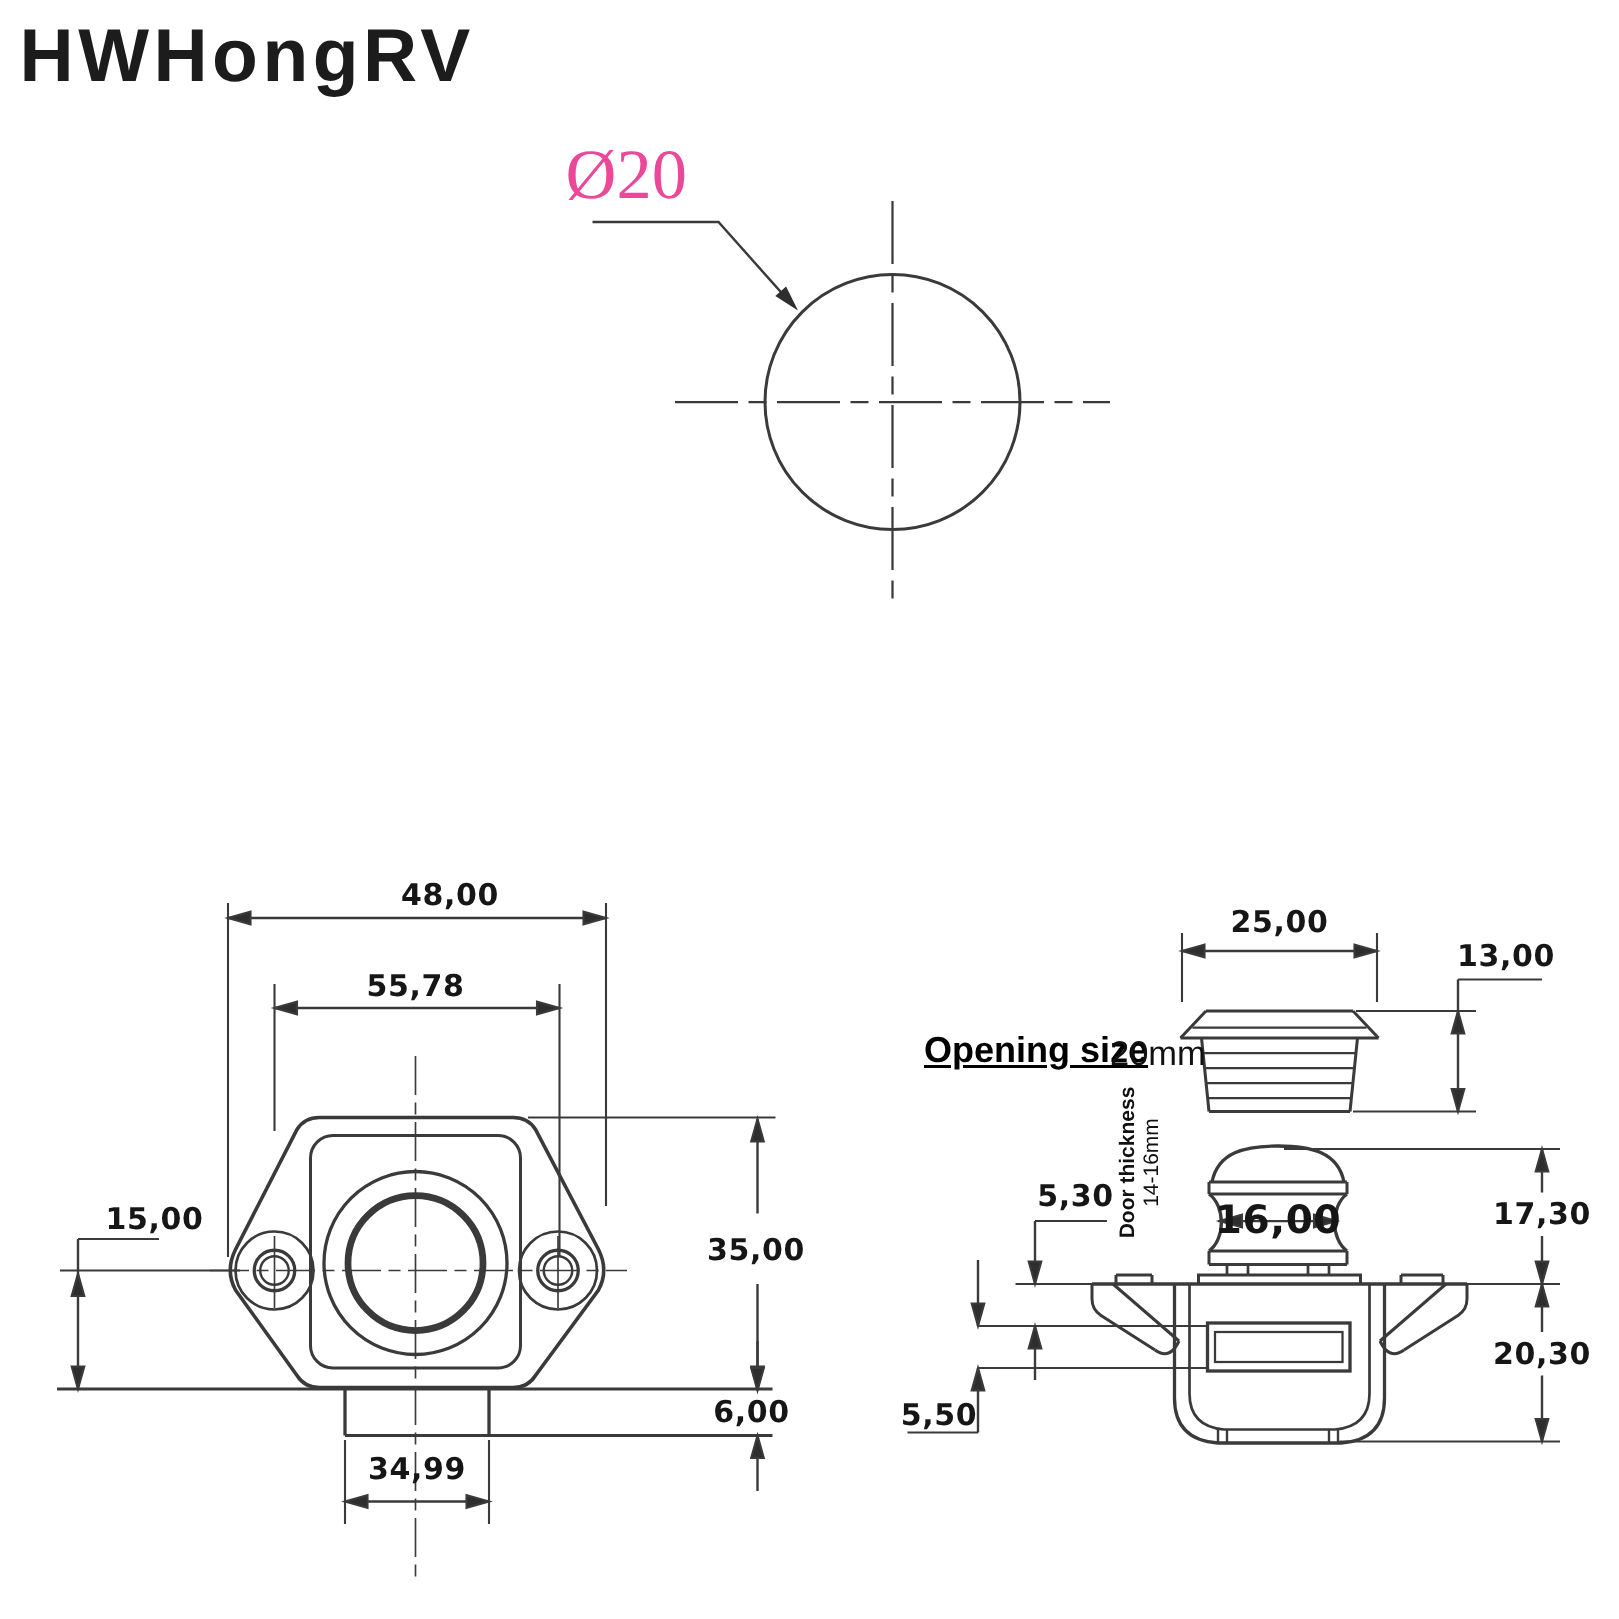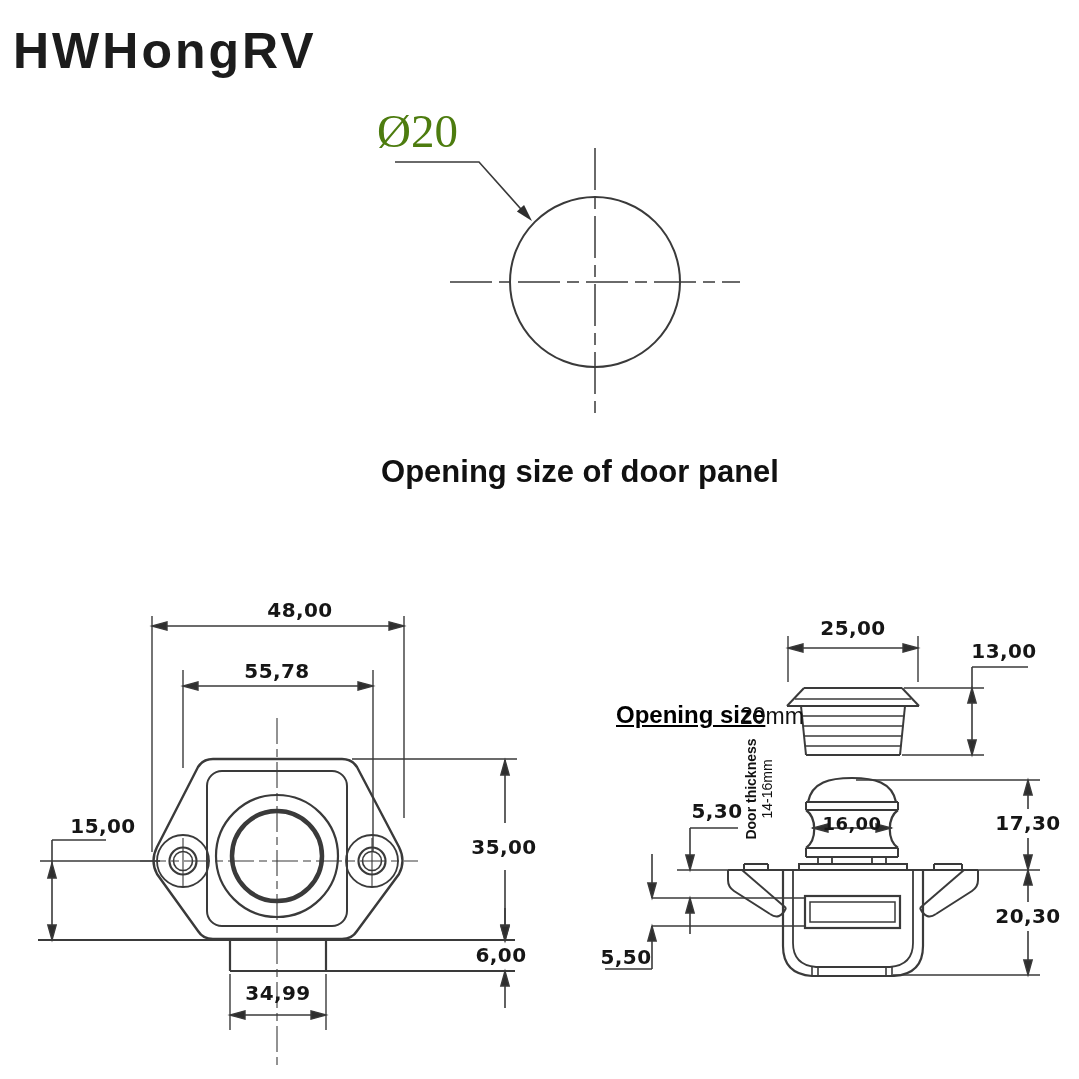--- a/index.html
+++ b/index.html
@@ -1,22 +1,22 @@
 <!DOCTYPE html>
 <html><head>
 <meta charset="utf-8">
 <style>
   html,body{margin:0;padding:0;}
   body{width:1079px;height:1079px;background:#ffffff;position:relative;overflow:hidden;
        font-family:"DejaVu Sans",sans-serif;}
-  #stage{position:absolute;left:0;top:18px;width:1079px;height:980px;}
+  #stage{position:absolute;left:0;top:4px;width:1079px;height:980px;}
   svg{position:absolute;left:0;top:0;}
   .txt{position:absolute;color:#151515;white-space:nowrap;}
   .logo{left:13px;top:4px;font:700 50px "Liberation Sans",sans-serif;letter-spacing:3px;color:#1c1c1c;}
-  .dia{left:377px;top:86px;font:400 47px "Liberation Serif",serif;color:#4d7c0f;}
+  .dia{left:377px;top:86px;font:400 47px "Liberation Serif",serif;color:#ec4899;}
   .caption{left:580px;top:436px;transform:translateX(-50%);
            font:700 31px "Liberation Sans",sans-serif;color:#111;}
   .dim{font:600 20px "DejaVu Sans",sans-serif;letter-spacing:.4px;transform:translateX(-50%);color:#161616;}
   .note-b{font:700 24px "Liberation Sans",sans-serif;color:#000000;text-decoration:underline;}
   .note-r{font:400 23px "Liberation Sans",sans-serif;color:#111;}
   .doorblock{left:700px;top:754px;width:120px;height:34px;transform:rotate(-90deg);
              text-align:center;line-height:16px;}
   .doorblock .l1{font:700 14px "Liberation Sans",sans-serif;color:#111;}
   .doorblock .l2{font:500 14px "Liberation Sans",sans-serif;color:#111;}
 </style>
@@ -207,33 +207,32 @@
     <line x1="1028" y1="913" x2="1028" y2="957" stroke-width="1.6"></line>
     <use href="#arr" transform="translate(1028,762) rotate(90)"></use>
     <use href="#arr" transform="translate(1028,852) rotate(-90)"></use>
     <use href="#arr" transform="translate(1028,852) rotate(90)"></use>
     <use href="#arr" transform="translate(1028,957) rotate(-90)"></use>
   </g>
 </svg>
 
   <div class="txt logo">HWHongRV</div>
   <div class="txt dia">Ø20</div>
-  <div class="txt caption">Opening size of door panel</div>
 
   <div class="txt dim" style="left:278px;top:580px;margin-left:22px;">48,00</div>
   <div class="txt dim" style="left:277px;top:641px;">55,78</div>
   <div class="txt dim" style="left:81px;top:796px;margin-left:22px;">15,00</div>
   <div class="txt dim" style="left:504px;top:817px;">35,00</div>
   <div class="txt dim" style="left:501px;top:925px;">6,00</div>
   <div class="txt dim" style="left:278px;top:963px;">34,99</div>
 
   <div class="txt dim" style="left:853px;top:598px;">25,00</div>
   <div class="txt dim" style="left:1004px;top:621px;">13,00</div>
   <div class="txt dim" style="left:717px;top:781px;">5,30</div>
-  <div class="txt dim" style="left:852px;top:795px;font-size:18px;">16,00</div>
+  <div class="txt dim" style="left:852px;top:795px;font-size:26px;">16,00</div>
   <div class="txt dim" style="left:1028px;top:793px;">17,30</div>
   <div class="txt dim" style="left:1028px;top:886px;">20,30</div>
   <div class="txt dim" style="left:626px;top:927px;">5,50</div>
 
   <div class="txt note-b" style="left:616px;top:683px;">Opening size</div>
   <div class="txt note-r" style="left:740px;top:685px;">20mm</div>
 
   <div class="txt doorblock">
     <div class="l1">Door thickness</div>
     <div class="l2">14-16mm</div>

